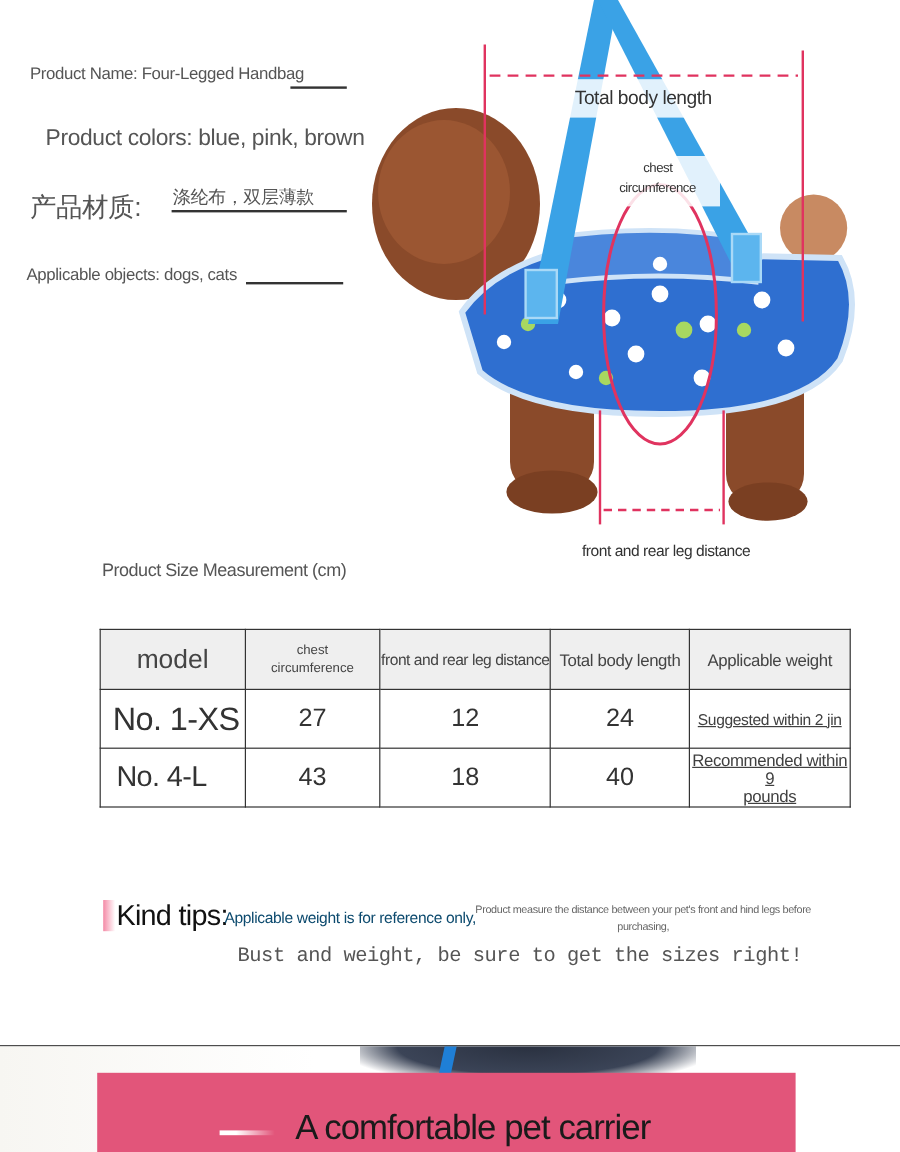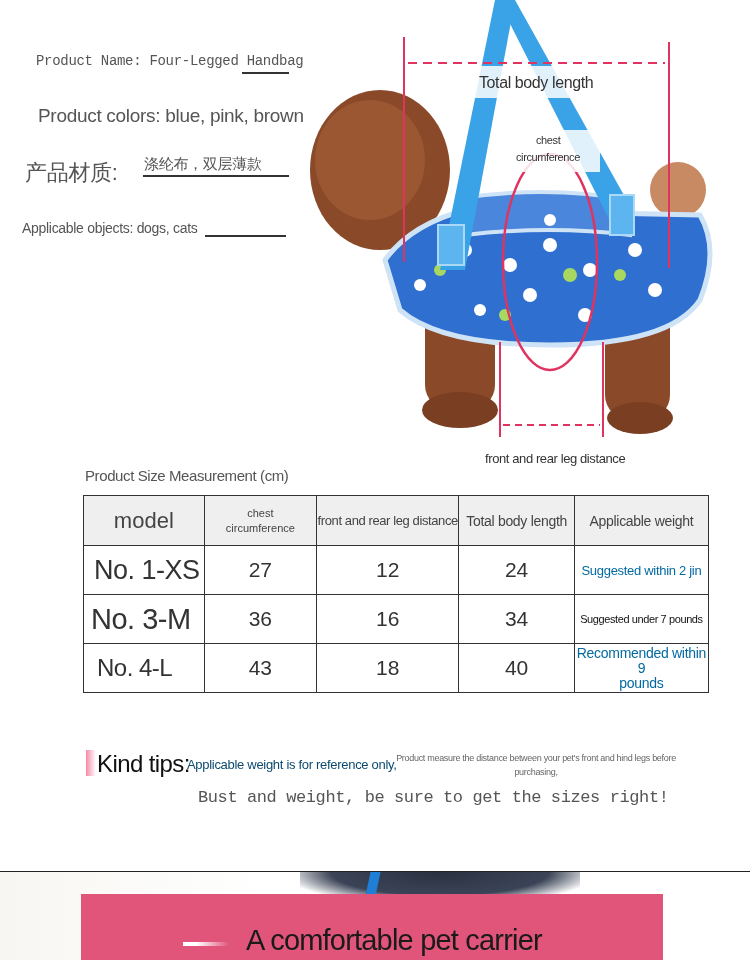--- a/index.html
+++ b/index.html
@@ -9,36 +9,36 @@
   
   .info-line { position: absolute; color: #555; white-space: nowrap; letter-spacing: -0.3px; }
   .underline { position: absolute; height: 2px; background: #333; }
 
   
   .illus { position: absolute; left: 300px; top: 0; width: 450px; height: 470px; }
   .lbl { position: absolute; color: #333; white-space: nowrap; font-size: 14px; letter-spacing: -0.4px; }
 
   
   .size-title { position: absolute; left: 85px; top: 467px; font-size: 15px; color: #555; letter-spacing: -0.4px; }
-  table.size { position: absolute; left: 83px; top: 495px; border-collapse: collapse; width: 626px; }
+  table.size { position: absolute; left: 83px; top: 524px; border-collapse: collapse; width: 626px; }
   table.size td, table.size th { border: 1px solid #333; text-align: center; vertical-align: middle; }
   table.size th { background: #efefef; font-weight: normal; color: #444; height: 50px; }
   table.size td { height: 49px; background: #fff; }
   .col-model { width: 117px; }
   .col-chest { width: 109px; }
   .col-leg { width: 138px; }
   .col-len { width: 112px; }
   .col-wt { width: 130px; }
   .h-model { font-size: 22px; color: #444; }
   .h-small { font-size: 11px; line-height: 15px; color: #555; }
   .h-mid { font-size: 13px; color: #444; letter-spacing: -0.4px; }
   .h-wt { font-size: 14px; color: #444; letter-spacing: -0.3px; }
   .m-cell { font-size: 27px; color: #333; text-align: left !important; padding-left: 10px; letter-spacing: -0.5px; font-weight: normal; }
   .num { font-size: 21px; color: #333; }
-  .wt-pink { color: #0369a1; font-size: 12px; letter-spacing: -0.3px; }
+  .wt-pink { color: #404040; font-size: 12px; letter-spacing: -0.3px; text-decoration: underline; }
   .wt-black { color: #111; font-size: 11px; letter-spacing: -0.4px; }
 
   
   .tips-title { position: absolute; left: 97px; top: 750px; font-size: 24px; color: #111; letter-spacing: -0.6px; }
   .tips-mark { position: absolute; left: 86px; top: 750px; width: 10px; height: 26px; background: linear-gradient(90deg, #f48aa6, rgba(255,255,255,0)); }
   .tip1 { position: absolute; left: 187px; top: 757px; font-size: 13px; color: #0c4a6e; letter-spacing: -0.3px; }
   .tip2 { position: absolute; left: 380px; top: 751px; width: 312px; font-size: 9px; line-height: 14px; color: #666; text-align: center; letter-spacing: -0.3px; }
   .tip3 { position: absolute; left: 198px; top: 788px; font-size: 17px; color: #555; letter-spacing: -0.4px; font-family: Liberation Mono, monospace; }
 
   
@@ -48,21 +48,21 @@
   .person { position: absolute; left: 300px; top: 872px; width: 280px; height: 30px;
      background: radial-gradient(ellipse at 50% 0%, #2a3140 0%, #3b4457 55%, rgba(255,255,255,0) 80%); }
   .strap { position: absolute; left: 368px; top: 872px; width: 10px; height: 24px; background: #1f7fd6; transform: skewX(-12deg); }
   .pink-box { position: absolute; left: 81px; top: 894px; width: 582px; height: 66px; background: #e2557a; }
   .banner-text { position: absolute; left: 246px; top: 924px; font-size: 29px; color: #1a1a1a; letter-spacing: -0.8px; white-space: nowrap; }
   .banner-dash { position: absolute; left: 183px; top: 942px; width: 46px; height: 4px; background: linear-gradient(90deg, #ffffff 30%, rgba(255,255,255,0)); }
 </style>
 </head>
 <body>
 
-<div class="info-line" style="left:36px; top:53px; font-size:14px;font-family:Liberation Mono, monospace;">Product Name: Four-Legged Handbag</div>
+<div class="info-line" style="left:25px; top:53px; font-size:14px;">Product Name: Four-Legged Handbag</div>
 <div class="underline" style="left:242px; top:72px; width:47px;"></div>
 
 <div class="info-line" style="left:28px; top:105px; font-size:19px;margin-left:10px;">Product colors: blue, pink, brown</div>
 
 <div class="info-line" style="left:25px; top:158px; font-size:22px; color:#555;">产品材质:</div>
 <div class="info-line" style="left:144px; top:155px; font-size:15px; color:#555;">涤纶布，双层薄款</div>
 <div class="underline" style="left:143px; top:175px; width:146px;"></div>
 
 <div class="info-line" style="left:22px; top:220px; font-size:14px;">Applicable objects: dogs, cats</div>
 <div class="underline" style="left:205px; top:235px; width:81px;"></div>
@@ -145,27 +145,20 @@
     <th class="h-wt"><span>Applicable weight</span></th>
   </tr>
   <tr>
     <td class="m-cell">No. 1-XS</td>
     <td class="num">27</td>
     <td class="num">12</td>
     <td class="num">24</td>
     <td class="wt-pink" style="font-size:13px;">Suggested within 2 jin</td>
   </tr>
   <tr>
-    <td class="m-cell" style="font-size:29px; padding-left:7px;">No. 3-M</td>
-    <td class="num">36</td>
-    <td class="num">16</td>
-    <td class="num">34</td>
-    <td class="wt-black">Suggested under 7 pounds</td>
-  </tr>
-  <tr>
     <td class="m-cell" style="font-size:24px; padding-left:13px;">No. 4-L</td>
     <td class="num">43</td>
     <td class="num">18</td>
     <td class="num">40</td>
     <td class="wt-pink" style="font-size:14px; line-height:15px;">
       <span>Recommended within 9</span><br>
       <span>pounds</span>
     </td>
   </tr>
 </tbody>

